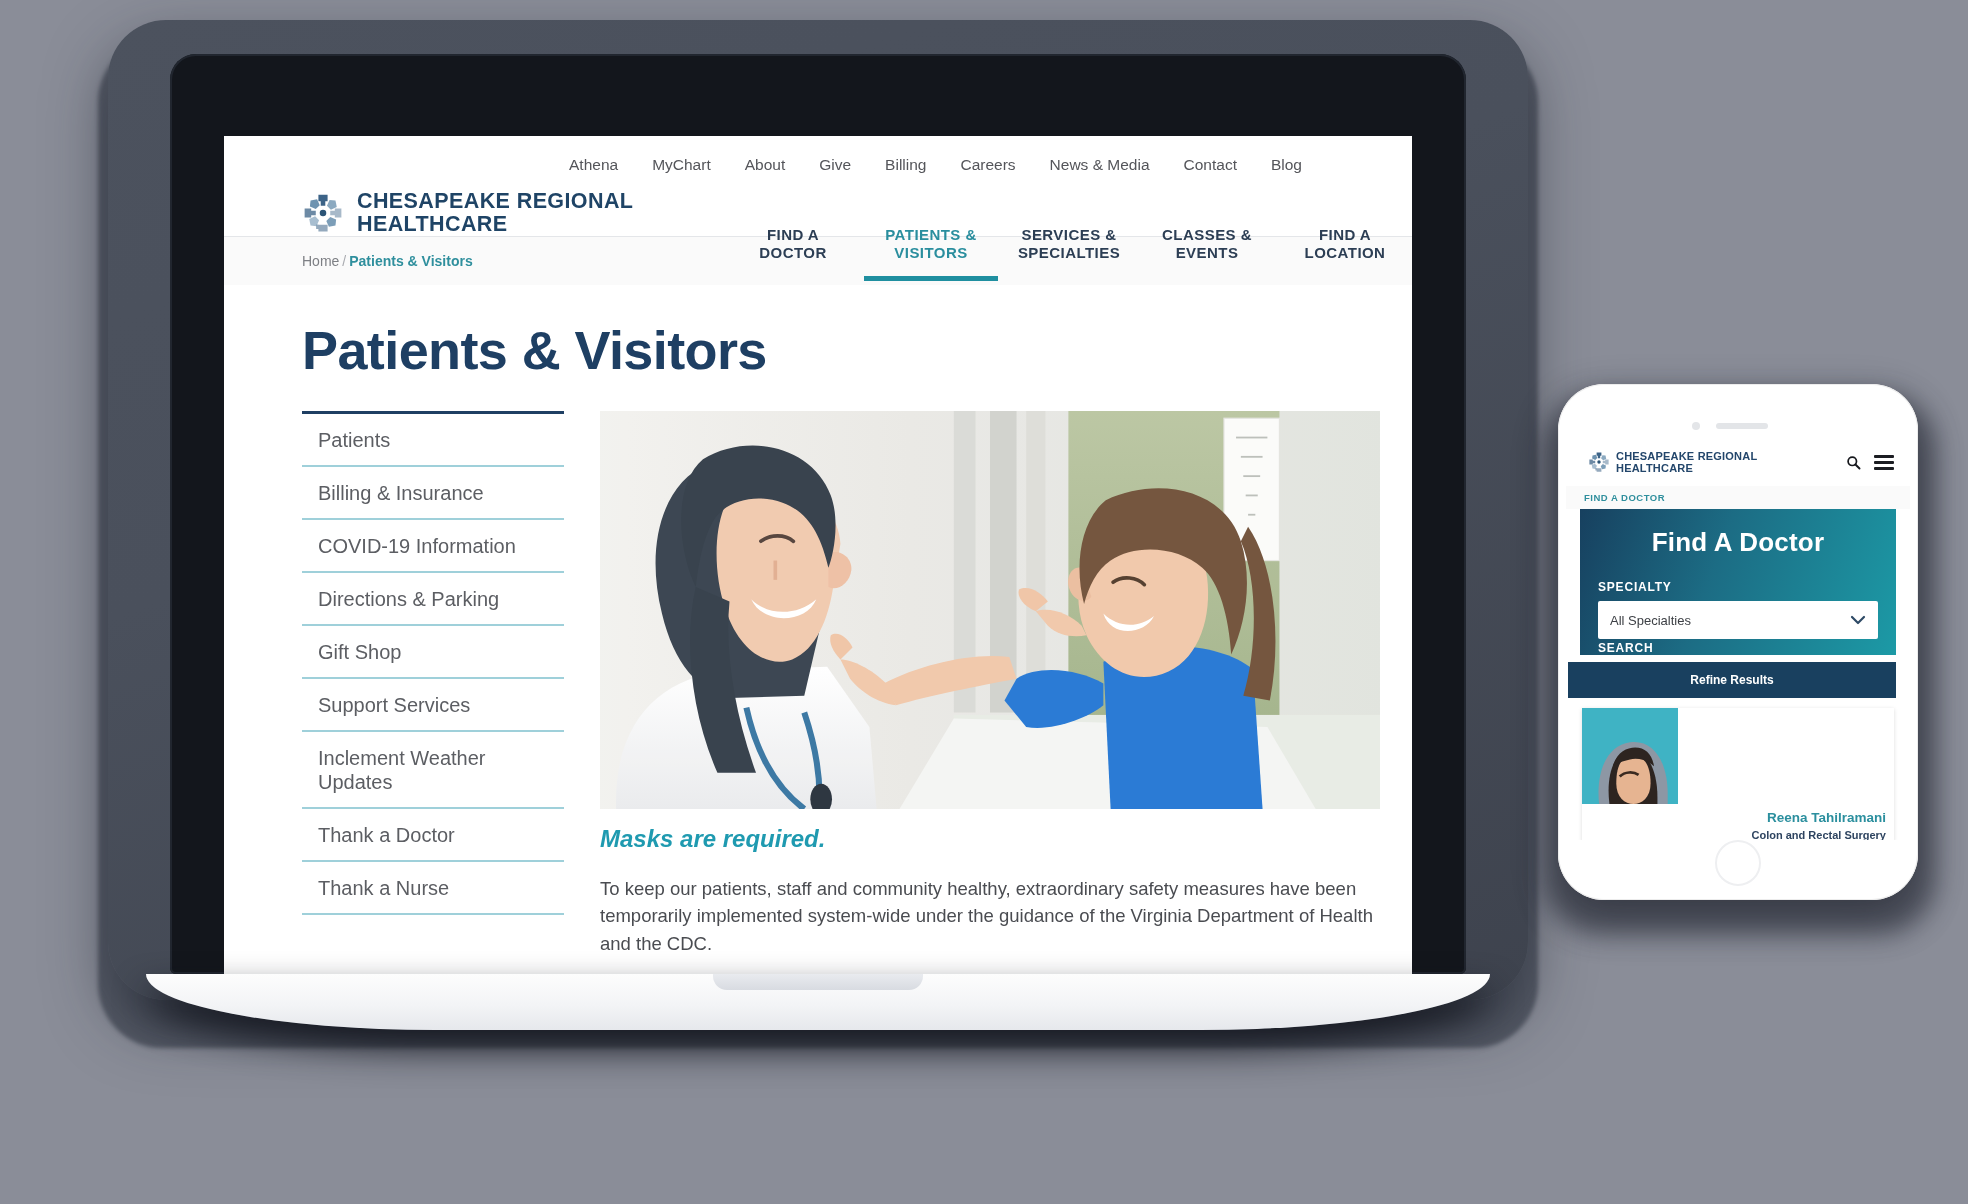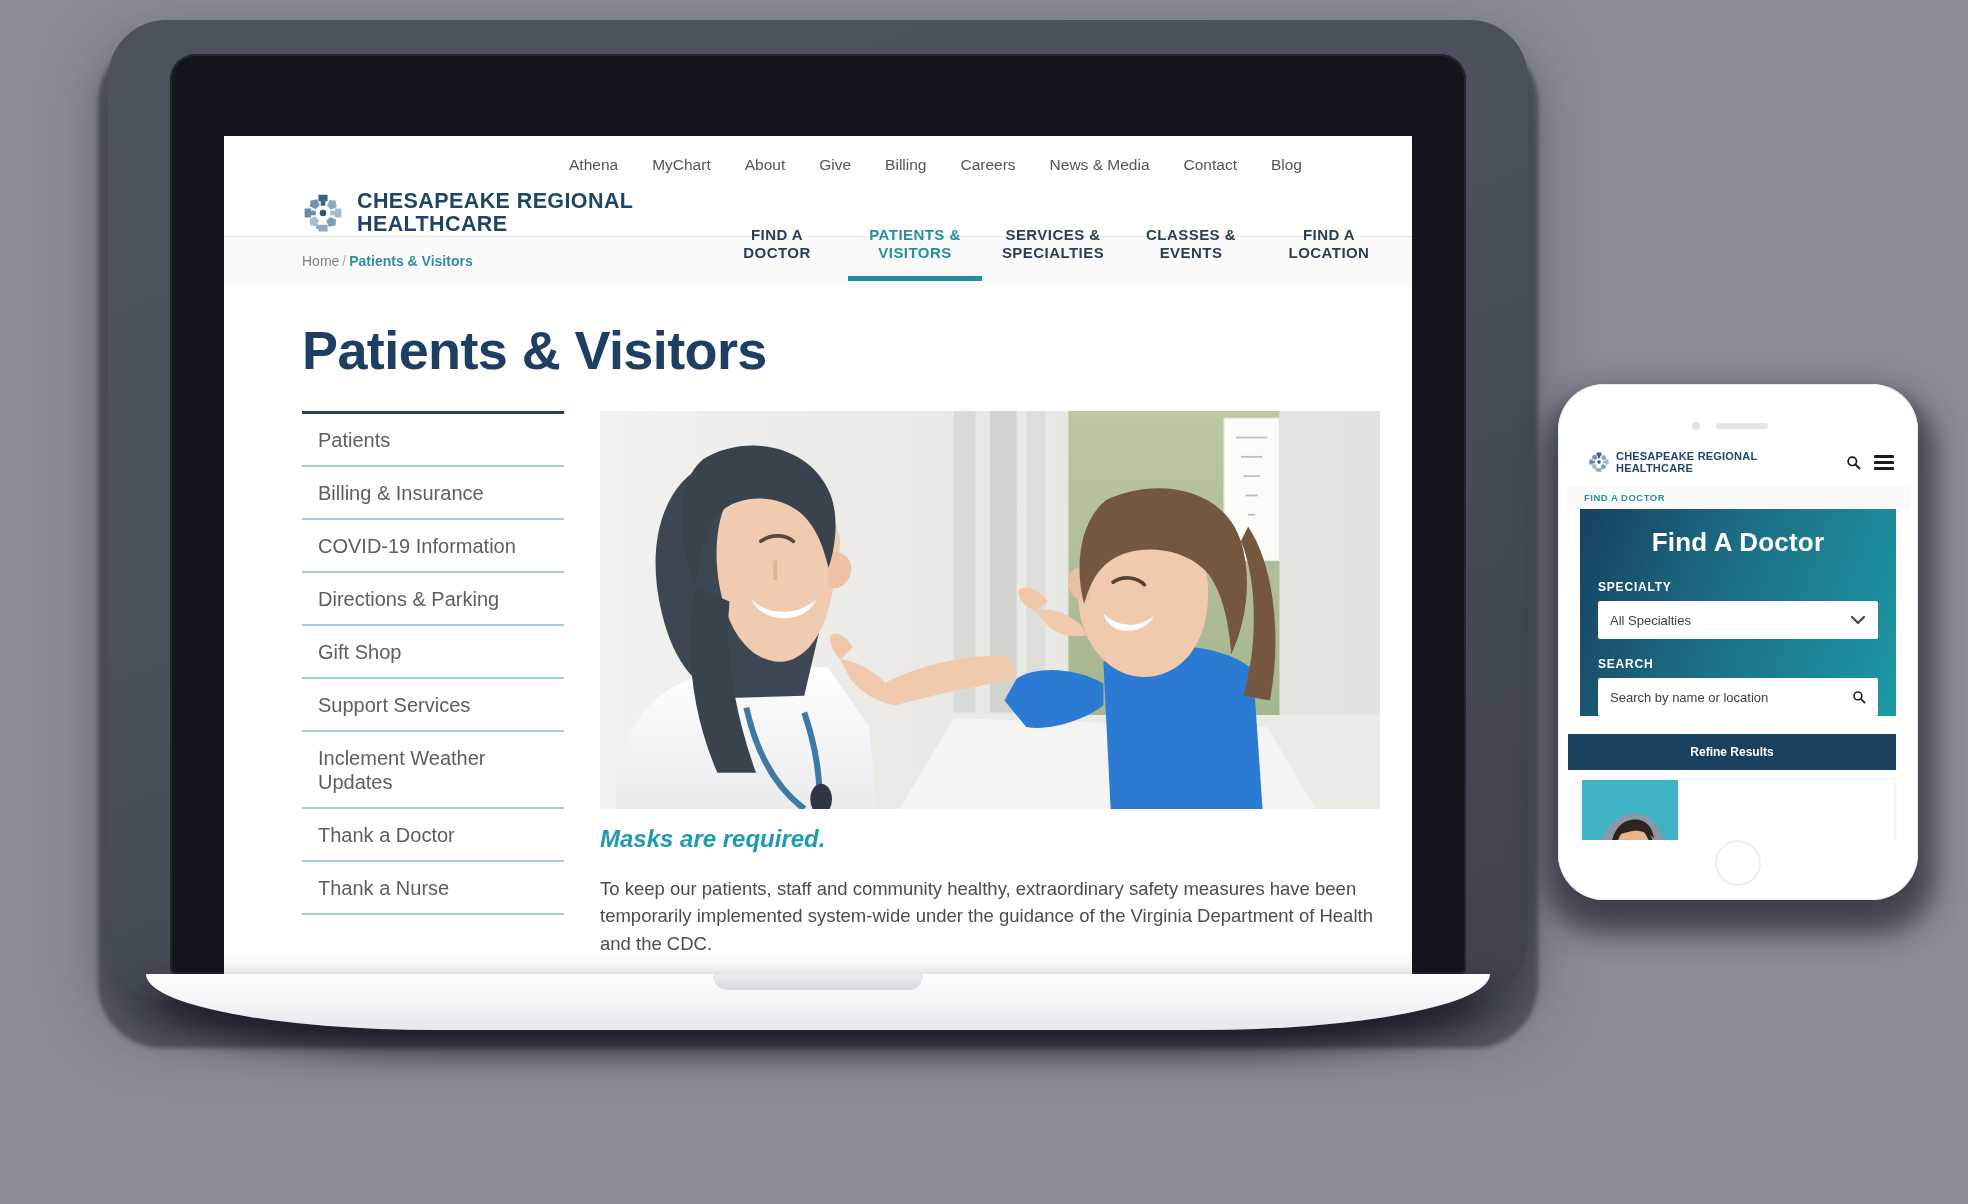--- a/index.html
+++ b/index.html
@@ -91,21 +91,21 @@
     font-size: 21.5px;
     line-height: 1.07;
     letter-spacing: .4px;
     color: #1f4466;
     text-transform: uppercase;
   }
   .brand-text .l2 { display:block; }
 
   .mainnav {
     position: absolute;
-    left: 484px; top: 48px;
+    left: 500px; top: 48px;
     display: flex; align-items: flex-start; gap: 0;
   }
   .navitem {
     width: 138px;
     text-align: center;
     font-weight: 700;
     font-size: 15px;
     line-height: 1.22;
     letter-spacing: .45px;
     color: #2c3e54;
@@ -251,21 +251,21 @@
     color:#fff; font-size: 26px; font-weight:700; text-align:center;
     letter-spacing:.2px; margin-bottom: 22px;
   }
   .m-label {
     color:#ffffff; font-size:12px; font-weight:700; letter-spacing:.8px;
     text-transform:uppercase; margin-bottom: 7px;
   }
   .m-select, .m-searchbox {
     background:#fff; height:38px; border-radius:2px;
     display:flex; align-items:center; justify-content:space-between;
-    padding: 0 12px; margin-bottom: 18px;
+    padding: 0 12px; margin-bottom: 2px;
     font-size: 13px; color:#3d4045;
     cursor: pointer;
   }
   .m-refine {
     margin: 0 14px 10px 2px;
     background:#19405f; color:#fff;
     text-align:center; font-size:12px; font-weight:700;
     padding: 11px 0; cursor:pointer;
   }
   .m-showing {
@@ -510,27 +510,20 @@
 
           <div class="m-label">Specialty</div>
           <div class="m-select">
             <span>All Specialties</span>
             <svg width="16" height="10" viewBox="0 0 16 10">
               <polyline points="2,2 8,8 14,2" fill="none" stroke="#2e4a66" stroke-width="2.2" stroke-linecap="round" stroke-linejoin="round"></polyline>
             </svg>
           </div>
 
           <div class="m-label">Search</div>
-          <div class="m-searchbox">
-            <span style="color:#3d4045">Search by name or location</span>
-            <svg width="14" height="14" viewBox="0 0 20 20">
-              <circle cx="8.4" cy="8.4" r="5.6" fill="none" stroke="#1b2028" stroke-width="2.3"></circle>
-              <line x1="12.6" y1="12.6" x2="18" y2="18" stroke="#1b2028" stroke-width="2.6" stroke-linecap="round"></line>
-            </svg>
-          </div>
         </div>
 
         <div class="m-refine">Refine Results</div>
 
 
         <div class="m-result">
           <div class="m-avatar">
             <svg viewBox="0 0 96 56" preserveAspectRatio="xMidYMin slice">
               <rect width="96" height="56" fill="#3fb3c4"></rect>
               <path d="M30 56 C28 38 34 22 48 20 C62 18 70 32 70 50 L70 56Z" fill="#8d97a4"></path>

